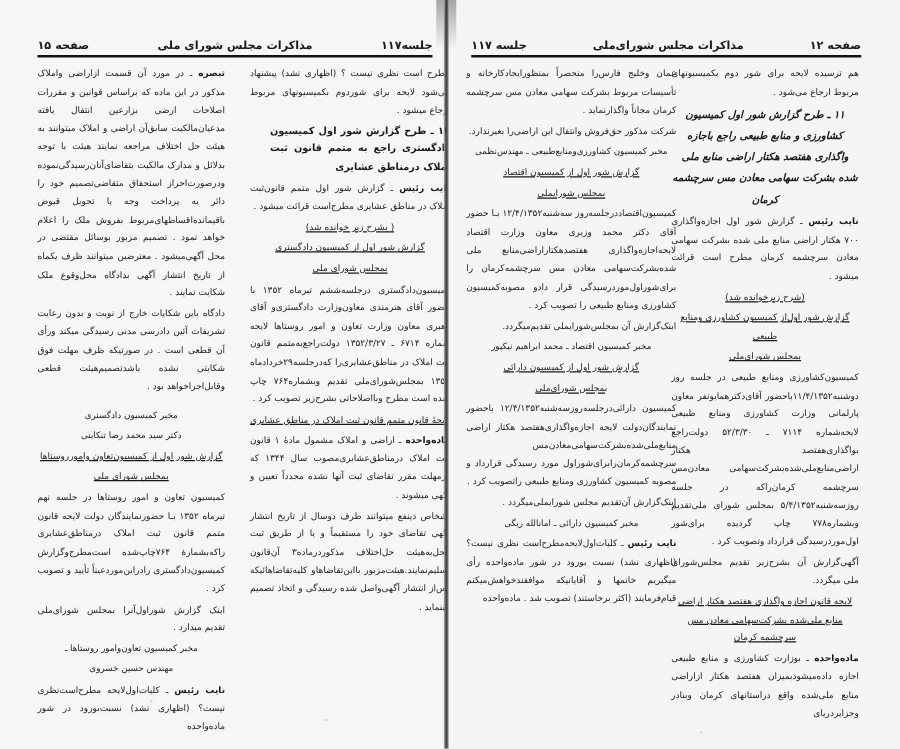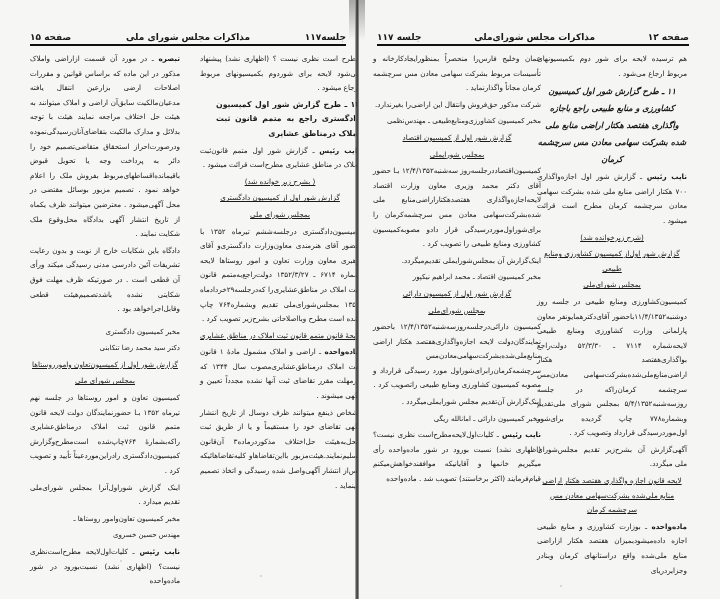--- a/index.html
+++ b/index.html
@@ -35,21 +35,21 @@
   .page-right .header { left:20px; width:312px; }
   .page-right .header-rule { left:20px; width:312px; }
   .col {
     position:absolute; top:52px; direction:rtl; text-align:justify;
     font-size:7.2px; line-height:14.6px;
   }
   .col p { margin:0 0 2px 0; }
   .col .center { text-align:center;text-decoration:underline; }
   .col .bold { font-weight:bold; font-size:7.8px;margin-left:16px; }
   .col .title { font-weight:bold; font-size:8.2px; text-align:center; line-height:17px;font-style:italic; }
-  .col .sig { text-align:right; font-size:7px; }
+  .col .sig { text-align:center; font-size:7px; }
   .col .gap { height:6px; }
   .col .lead { font-weight:bold; }
   
   .lp-c1 { left:200px; width:160px; }   
   .lp-c2 { left:30px; width:150px; }    
   
   .rp-c1 { left:180px; width:150px; }
   .rp-c2 { left:16px; width:168px; }
   .speck { position:absolute; width:2px; height:2px; border-radius:1px; background:#aaa; opacity:.5; }
 </style>

